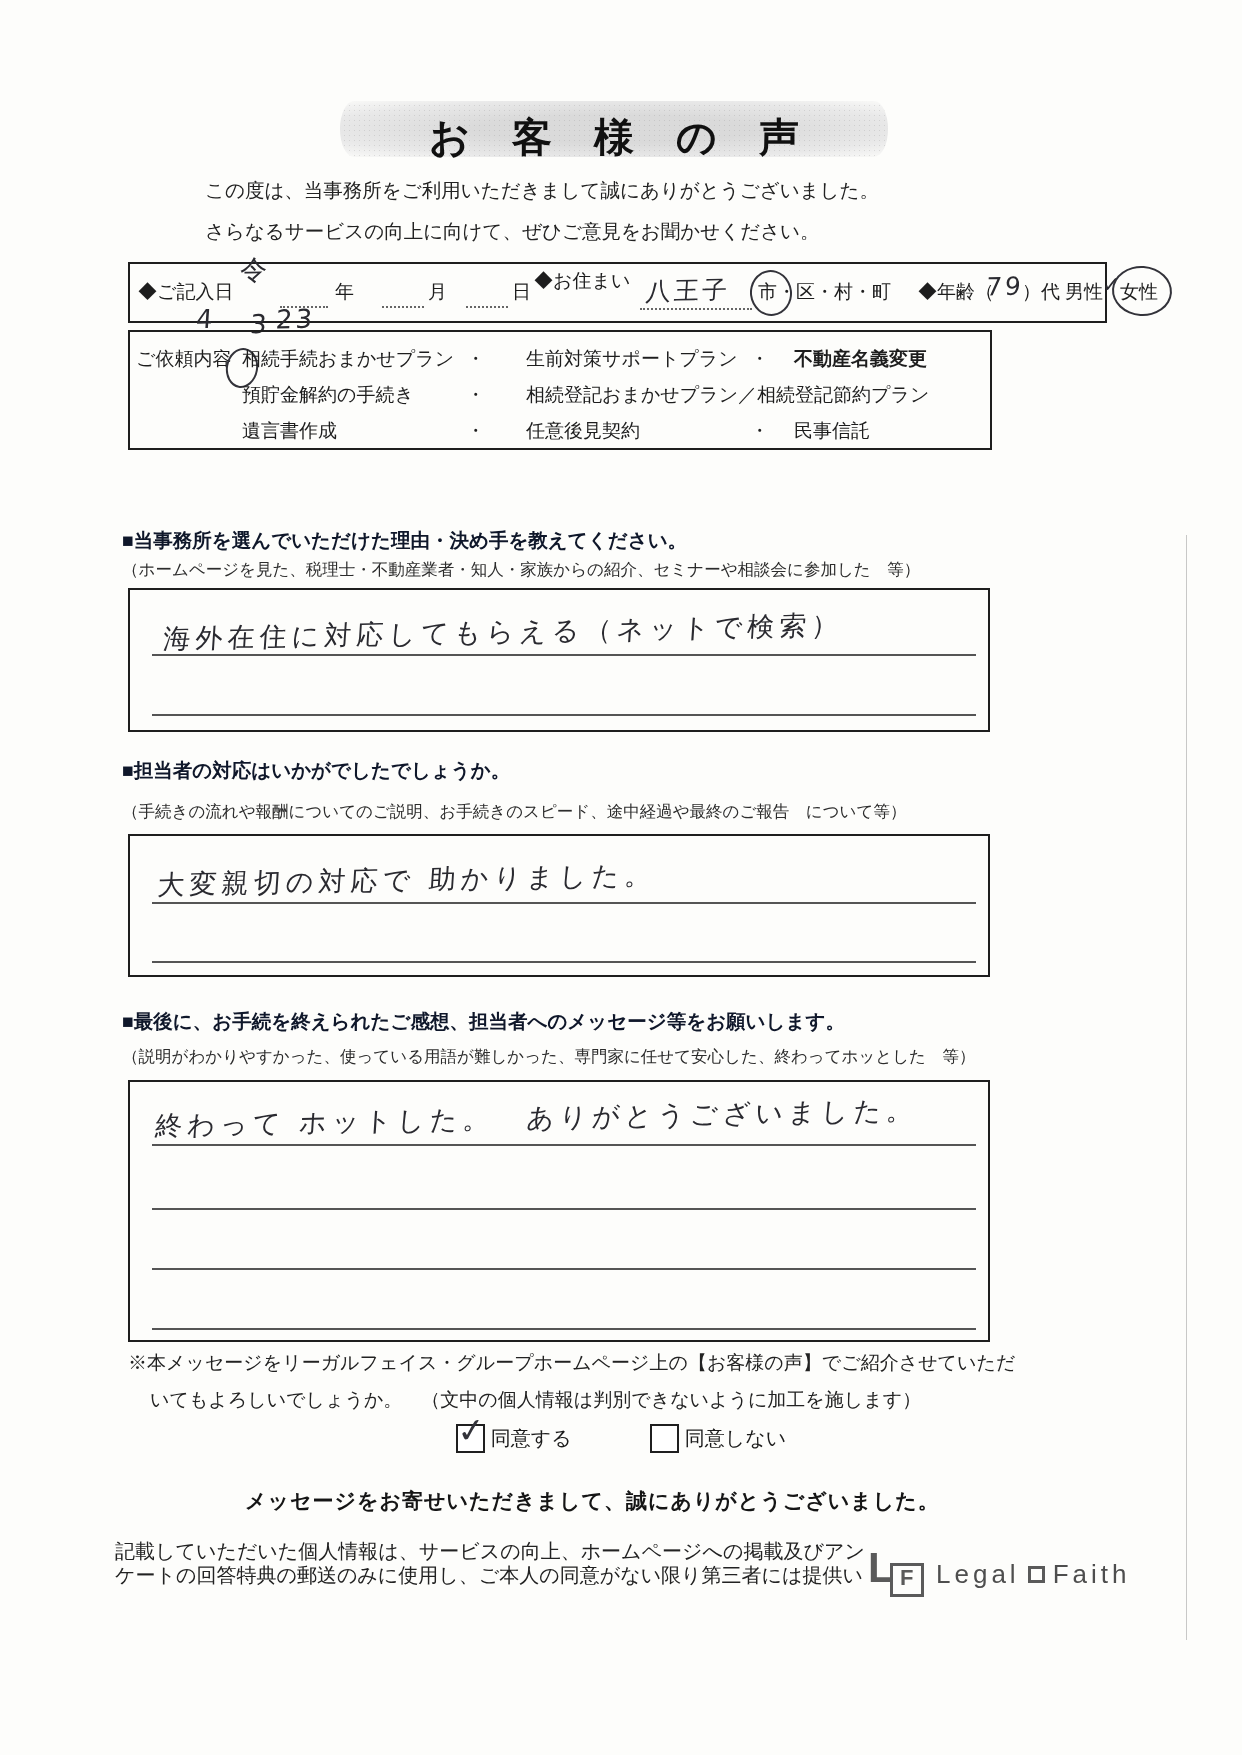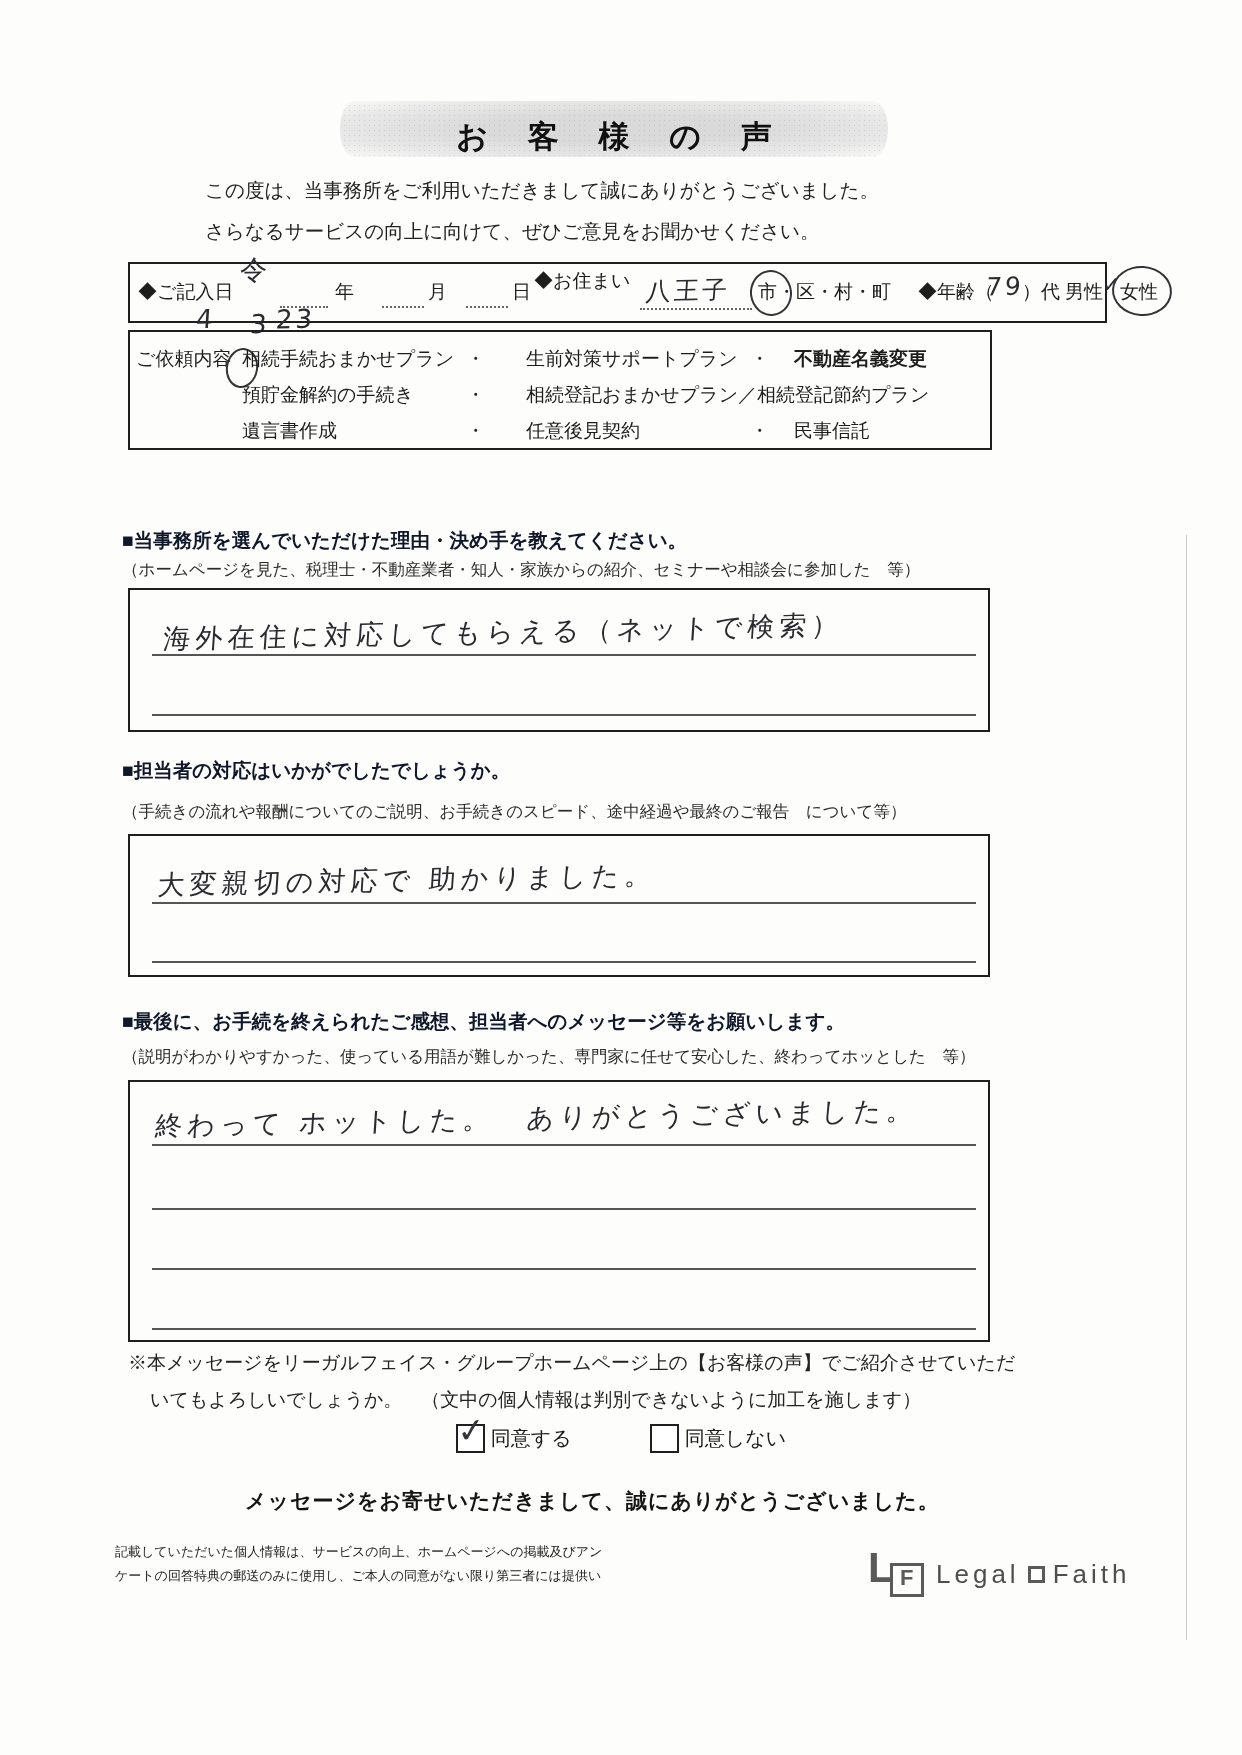--- a/index.html
+++ b/index.html
@@ -14,21 +14,21 @@
   .title-band{
     position:absolute;left:340px;top:101px;width:548px;height:56px;
     display:flex;align-items:center;justify-content:center;
     background:
       radial-gradient(circle, rgba(110,110,110,.30) 22%, transparent 25%) 0 0/4px 4px,
       radial-gradient(circle, rgba(140,140,140,.25) 20%, transparent 23%) 2px 2px/5px 5px,
       radial-gradient(ellipse at center, #dadada 35%, #e9e9e9 75%, rgba(236,236,236,.2) 100%);
     border-radius:14px/50%;
   }
   .title-band .t{
-    font-family:"Liberation Serif",serif;font-size:31px;font-weight:700;
+    font-family:"Liberation Serif",serif;font-size:40px;font-weight:700;
     letter-spacing:16px;color:#101010;padding-left:16px;margin-top:16px;
   }
 
   .intro{position:absolute;left:205px;top:170px;font-size:19.5px;line-height:41px;color:#222;}
 
   
   .fbox{position:absolute;border:2.5px solid #1e1e1e;background:transparent;}
   .lbl{position:absolute;font-size:19px;white-space:nowrap;color:#1d1d1d;}
 
   
@@ -56,21 +56,21 @@
   .chk{width:25px;height:25px;border:2.5px solid #1f1f1f;position:relative;background:#fff;}
   .chk .tick{
     position:absolute;left:-1px;top:-16px;font-size:34px;color:#33333a;
     font-family:"DejaVu Sans",sans-serif;transform:rotate(-6deg);font-weight:400;
   }
   .agree-item .al{font-size:20px;}
 
   .closing{position:absolute;left:245px;top:1487px;font-family:"Liberation Serif",serif;
     font-weight:700;font-size:21px;letter-spacing:1px;color:#151515;white-space:nowrap;}
 
-  .privacy{position:absolute;left:115px;top:1540px;font-size:13px;line-height:23.5px;color:#222;}
+  .privacy{position:absolute;left:115px;top:1540px;font-size:20px;line-height:23.5px;color:#222;}
 
   
   .logo{position:absolute;left:868px;top:1545px;width:260px;height:60px;}
   .lf-mark{position:absolute;left:0;top:2px;width:54px;height:54px;}
   .lf-l{position:absolute;left:0;top:0;font-size:42px;font-weight:700;color:#5a5a5a;line-height:1;}
   .lf-sq{position:absolute;left:22px;top:16px;width:28px;height:28px;border:3px solid #5a5a5a;background:#fdfdfb;}
   .lf-f{position:absolute;left:7px;top:1px;font-size:22px;font-weight:700;color:#5a5a5a;line-height:1;}
   .logo-text{position:absolute;left:68px;top:14px;display:flex;align-items:center;gap:8px;
     font-size:26px;letter-spacing:4px;color:#4e4e4e;font-weight:500;}
   .logo-dot{width:11px;height:11px;border:3px solid #5a5a5a;display:inline-block;}

